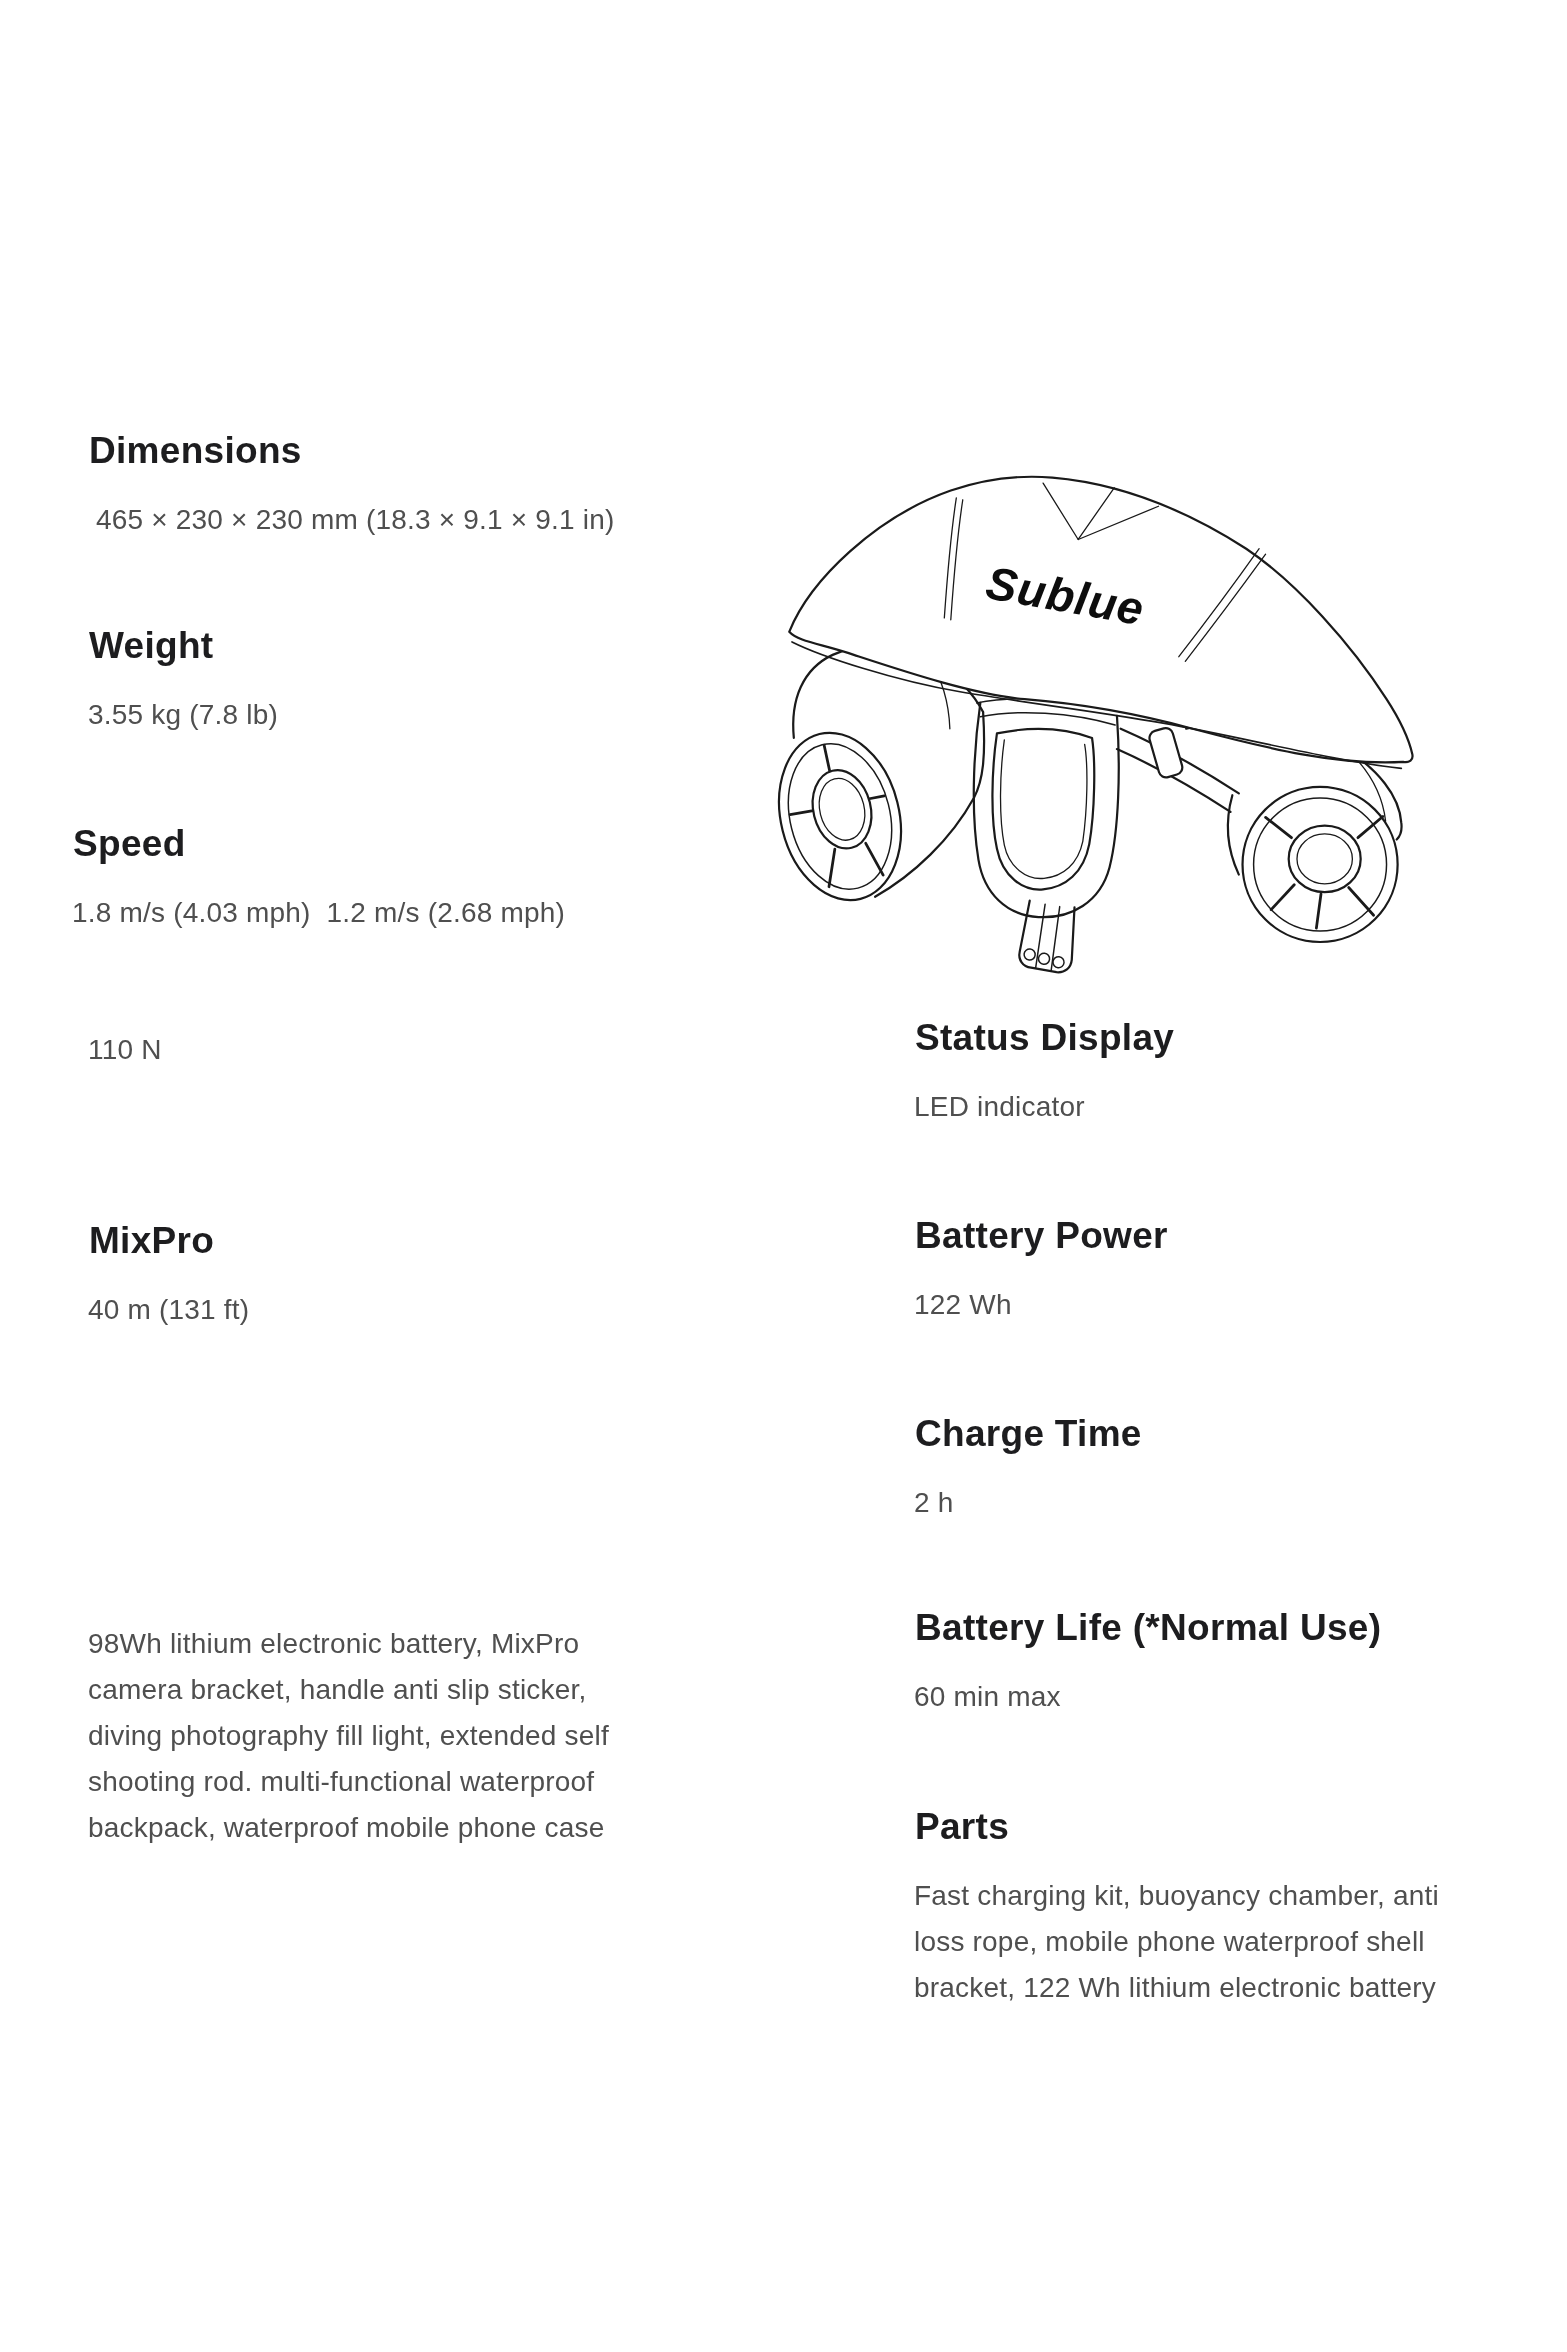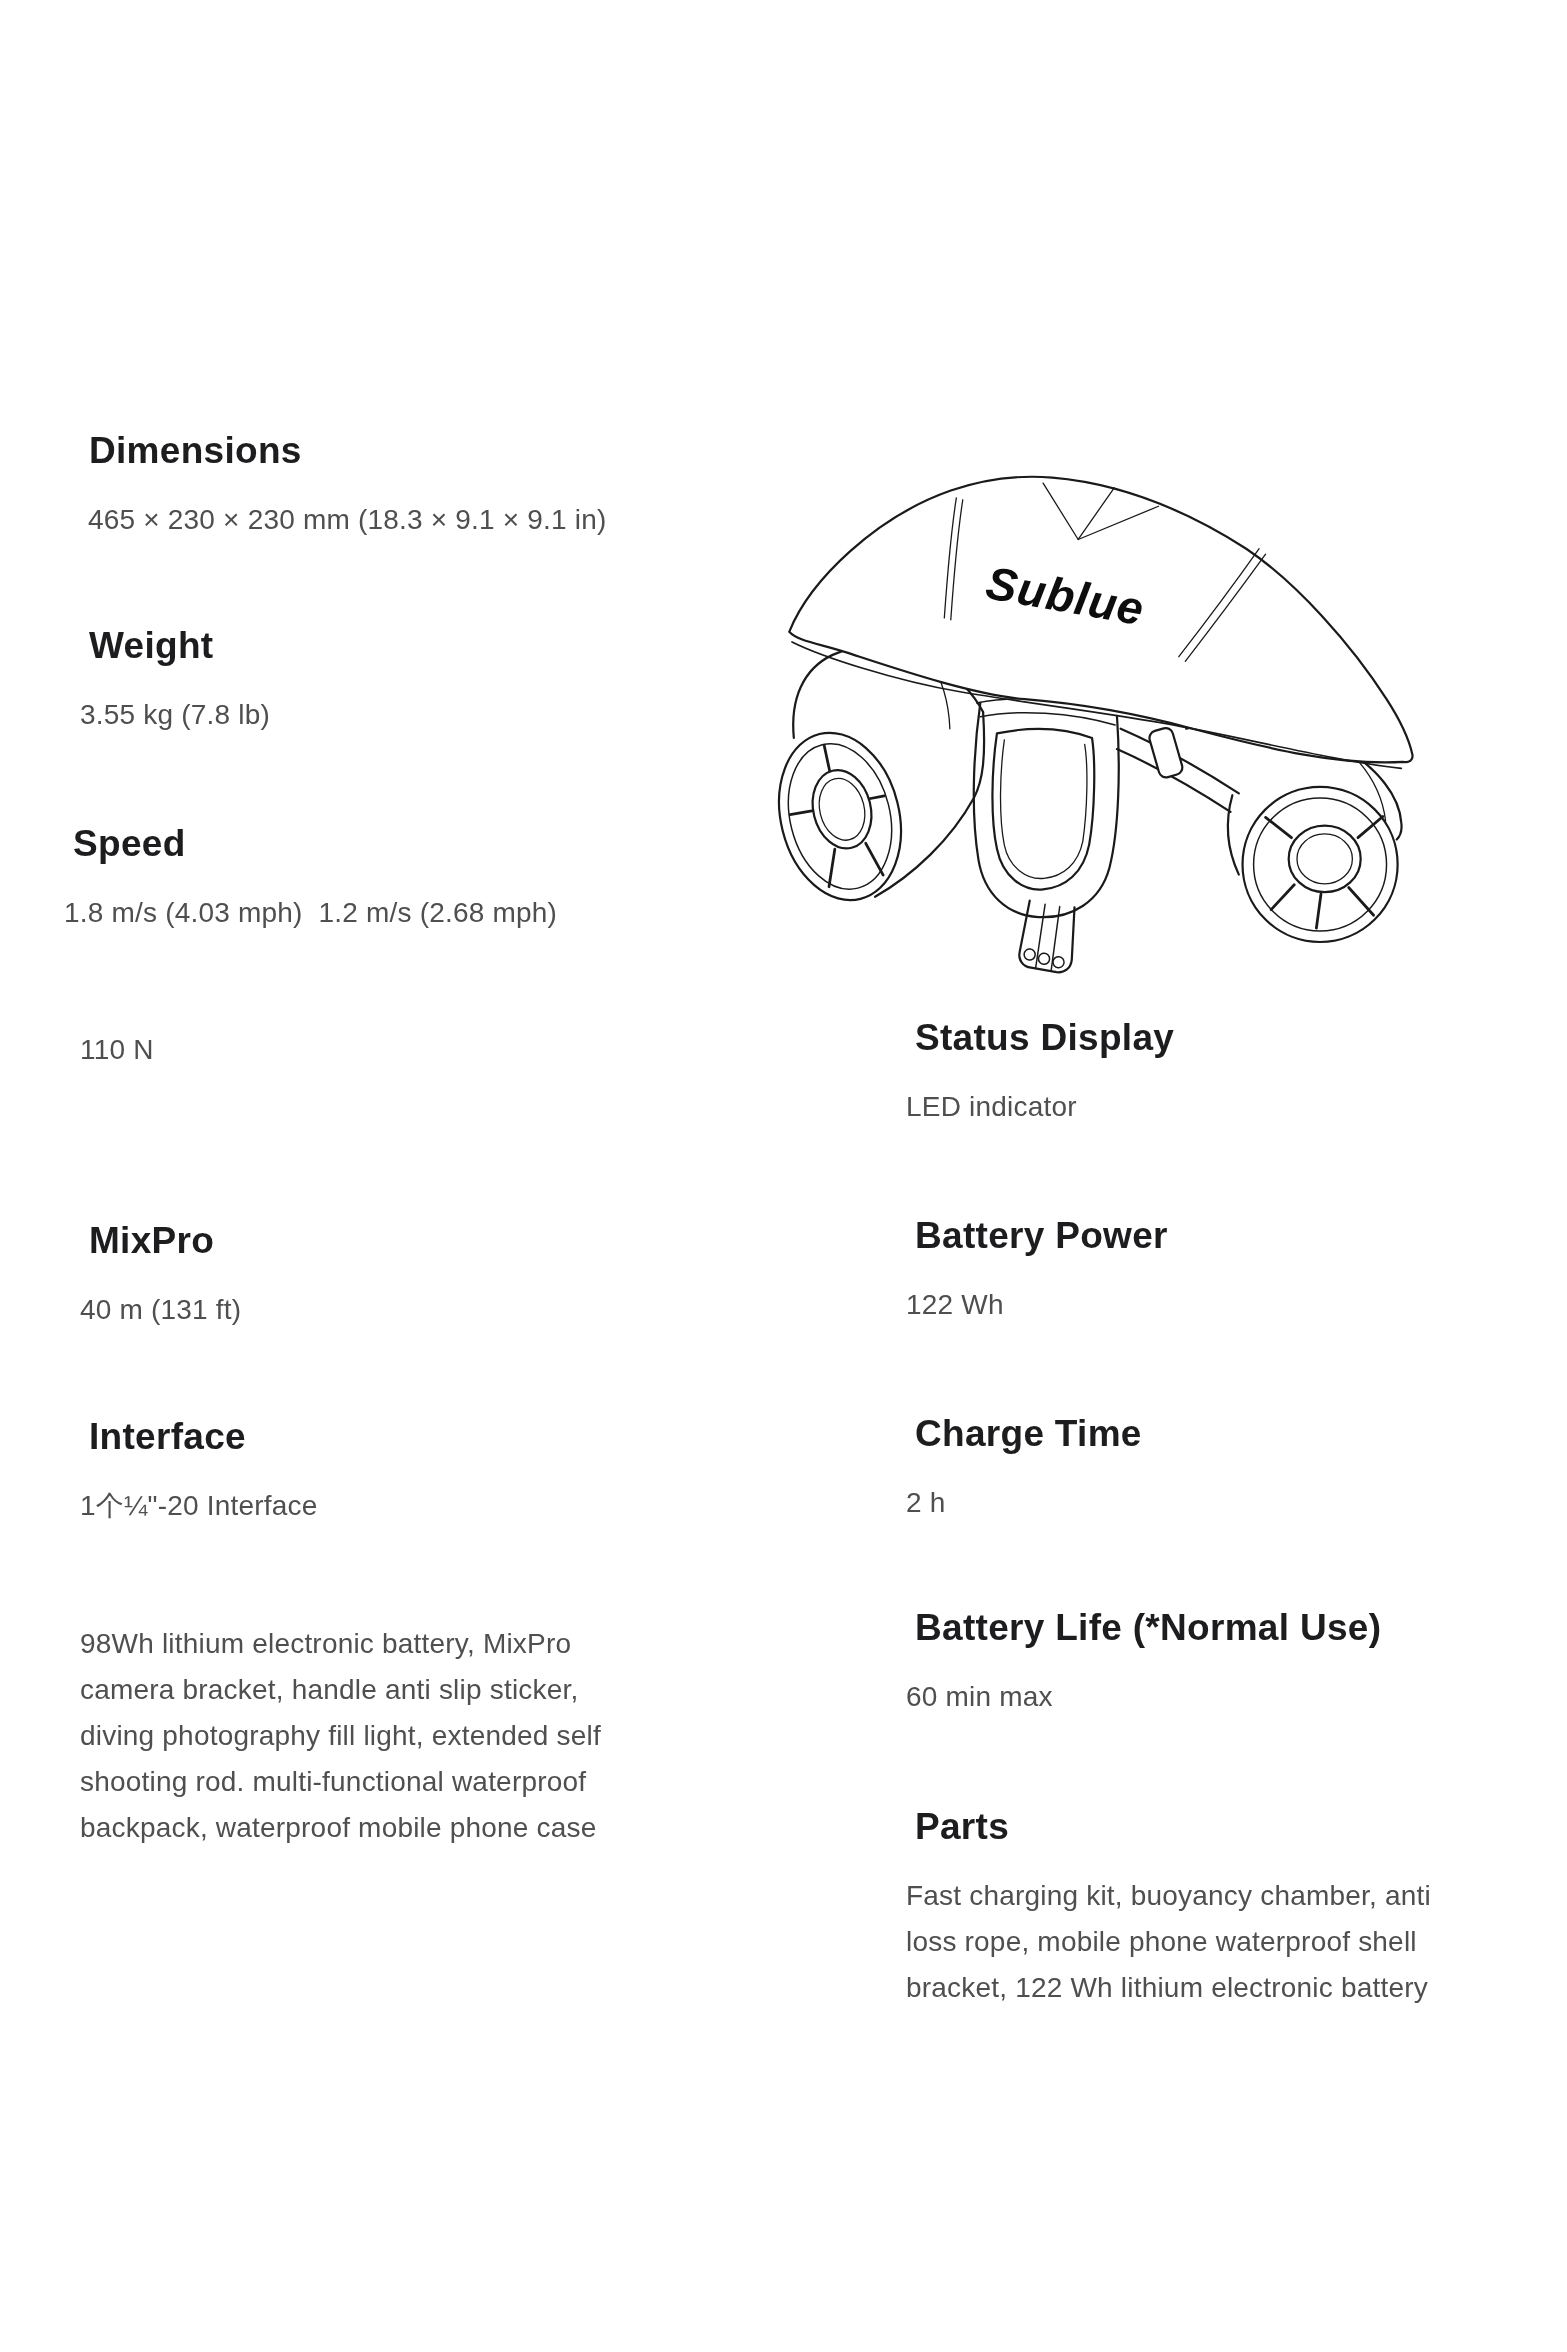--- a/index.html
+++ b/index.html
@@ -12,21 +12,21 @@
     overflow:hidden;
   }
   .spec{position:absolute;width:701px;}
   .spec-label{
     margin:17px;
     font-size:37px;line-height:44px;
     font-weight:700;color:#1d1d1f;
     letter-spacing:0.3px;
   }
   .spec-value{
-    margin:24px 0 0 8px;
+    margin:24px 0 0 16px;
     font-size:28px;line-height:46px;
     font-weight:400;color:#4f4f4f;
     letter-spacing:0.2px;
     white-space:pre-wrap;
   }
   .illustration{
     position:absolute;left:766px;top:461px;
     width:665px;height:517px;
   }
   .illustration svg{display:block;width:100%;height:100%;}
@@ -53,24 +53,20 @@
 
   <section class="spec" style="left:72px;top:1003px">
     <p class="spec-value">110 N</p>
   </section>
 
   <section class="spec" style="left:72px;top:1202px">
     <h2 class="spec-label">MixPro</h2>
     <p class="spec-value">40 m (131 ft)</p>
   </section>
 
-  <section class="spec" style="left:72px;top:1398px">
-    <h2 class="spec-label">Interface</h2>
-    <p class="spec-value">1个¼"-20 Interface</p>
-  </section>
 
   <section class="spec" style="left:72px;top:1597px">
     <p class="spec-value">98Wh lithium electronic battery, MixPro
 camera bracket, handle anti slip sticker,
 diving photography fill light, extended self
 shooting rod. multi-functional waterproof
 backpack, waterproof mobile phone case</p>
   </section>
 
   <section class="spec" style="left:898px;top:999px">

